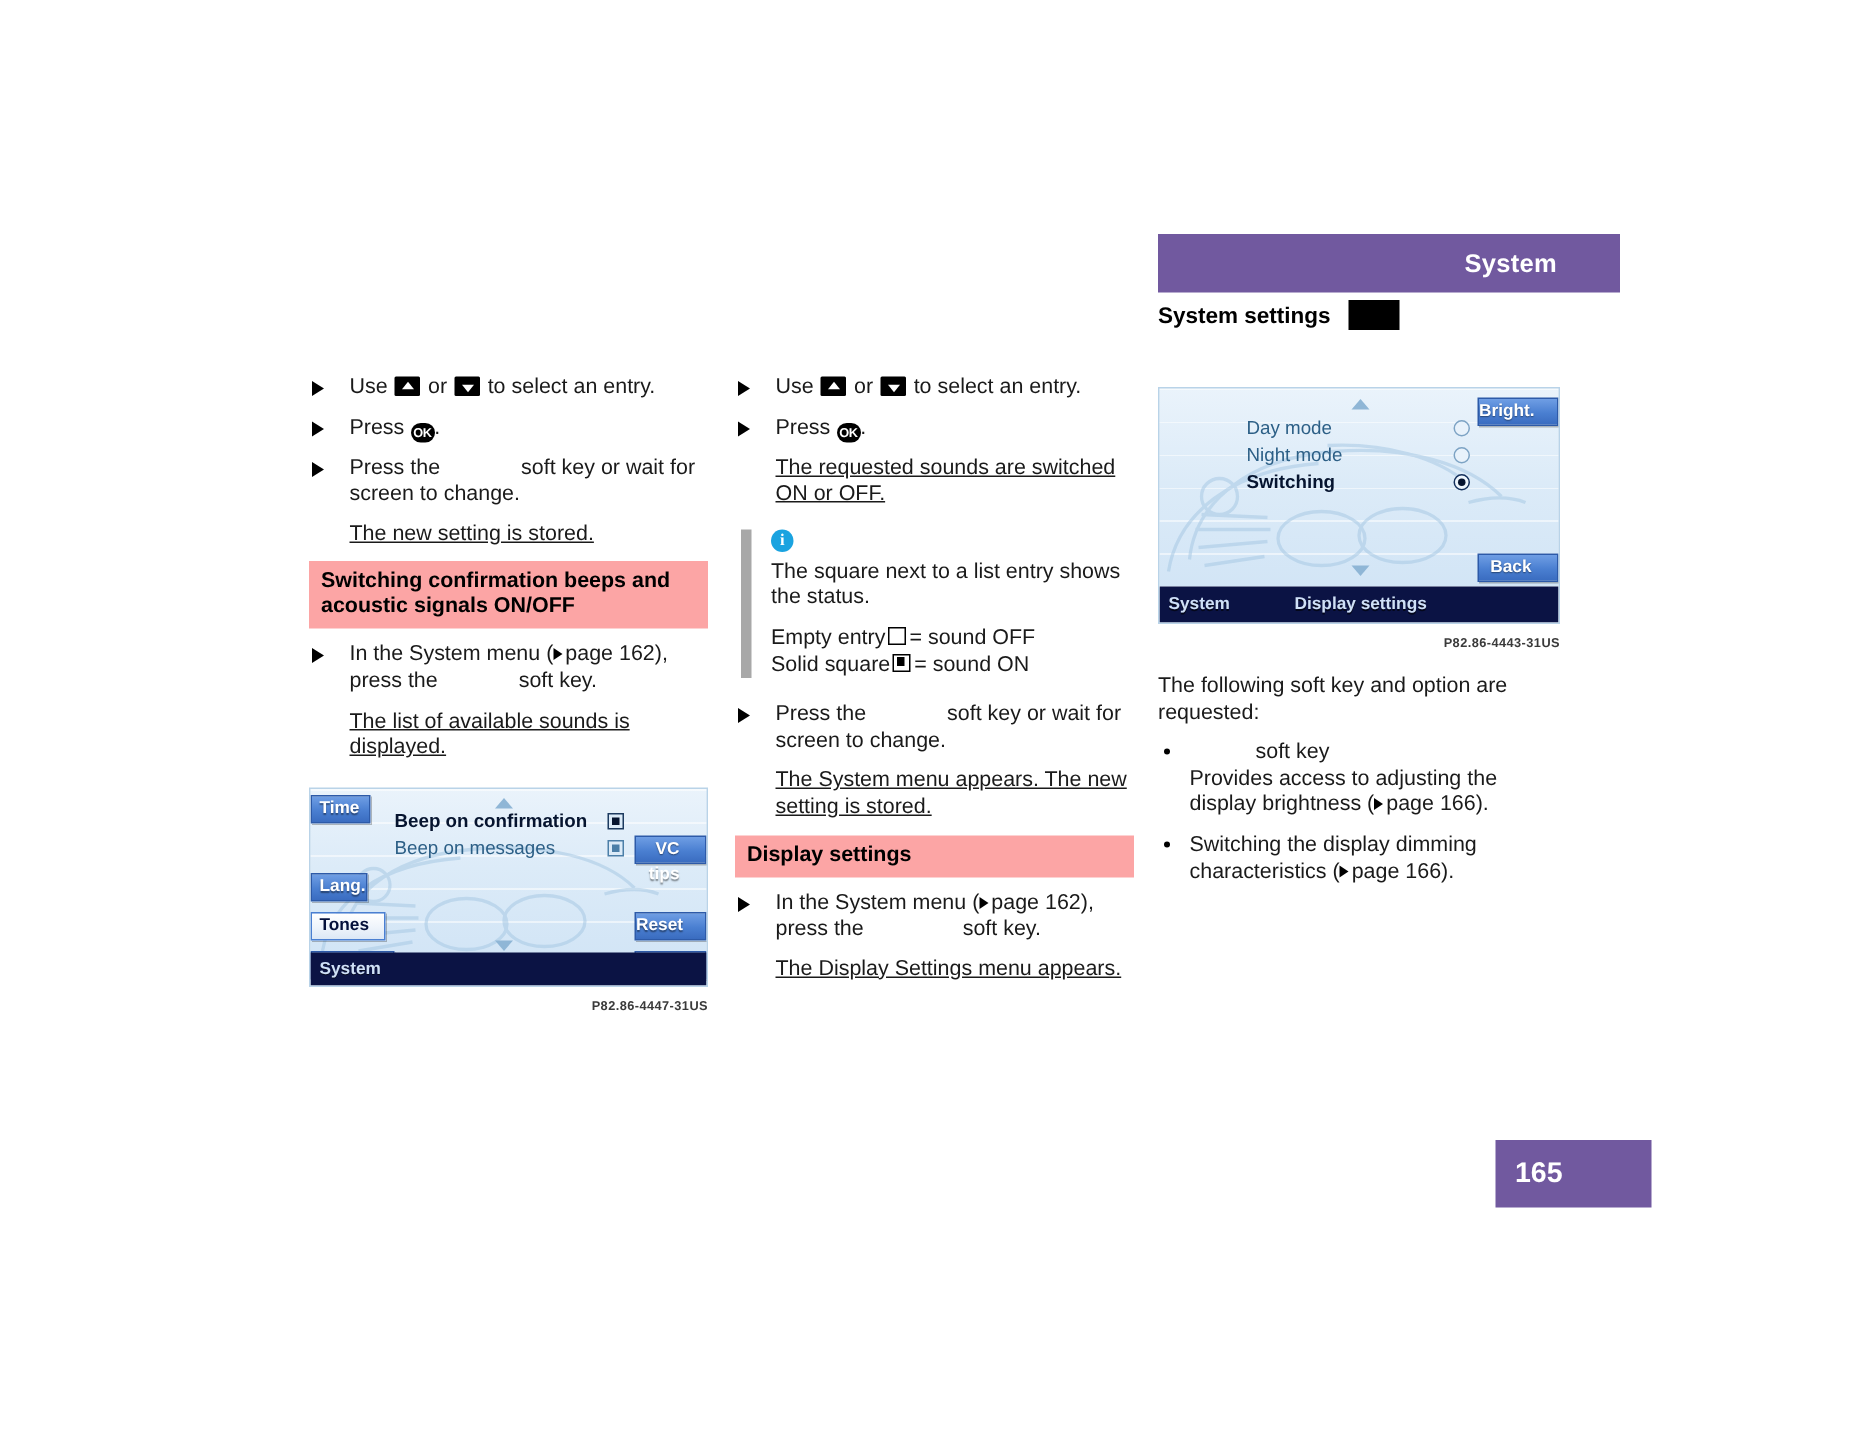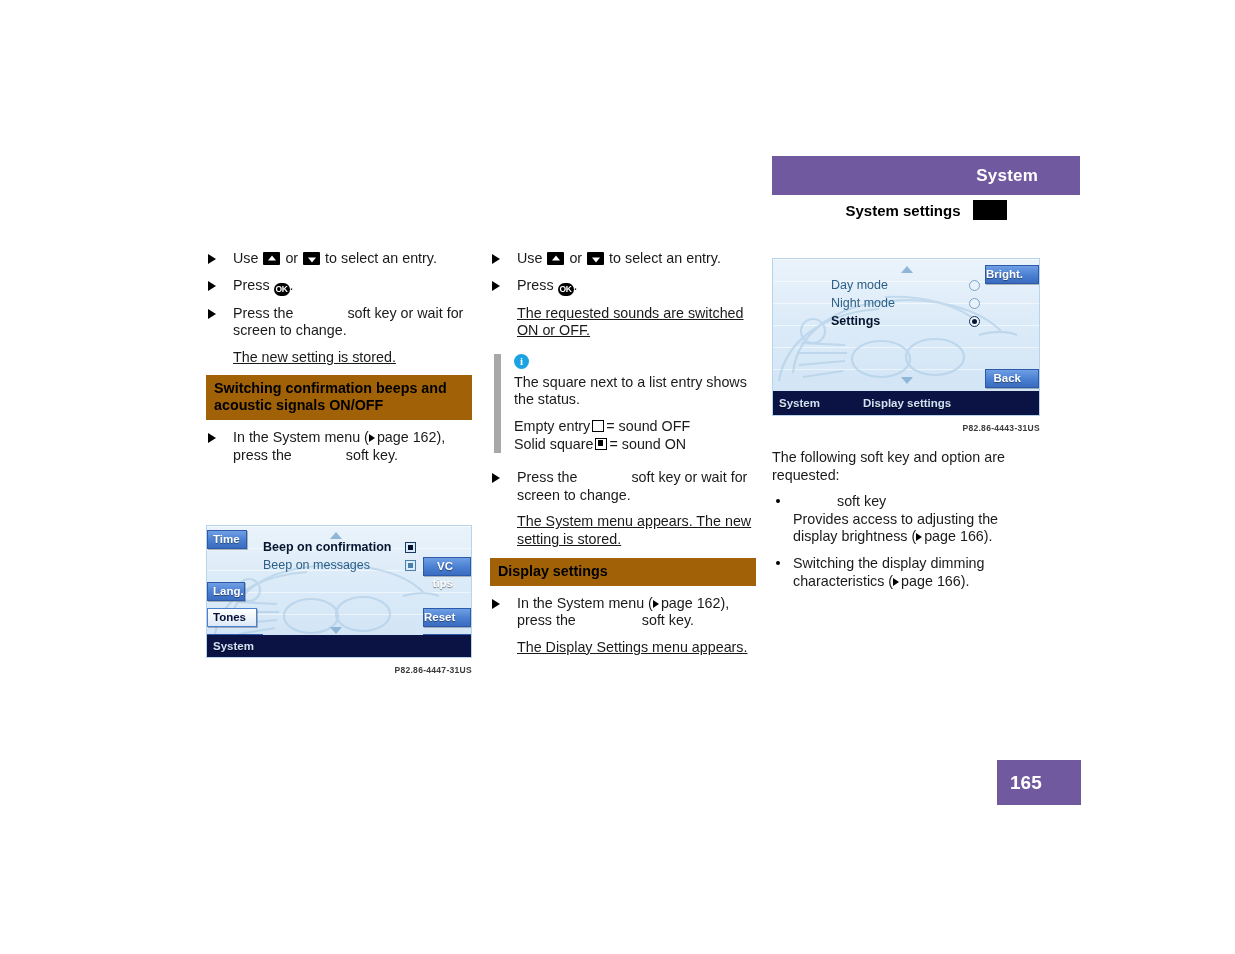--- a/index.html
+++ b/index.html
@@ -35,21 +35,21 @@
   }
   .hdr-band-title {
     color: #ffffff;
     font-size: 17px;
     font-weight: bold;
     letter-spacing: .2px;
   }
   .hdr-sub-row {
     display: flex;
     align-items: center;
-    justify-content: center;
+    justify-content: flex-start;
     height: 22px;
     margin-top: 4px;
   }
   .hdr-sub-title {
     font-size: 15px;
     font-weight: bold;
     color: #000000;
   }
   .hdr-tab {
     width: 34px;
@@ -178,21 +178,21 @@
   .sq-solid::after {
     content: "";
     position: absolute;
     left: 1.6px; top: 1.6px;
     width: 5.4px; height: 5.4px;
     background: #000;
   }
 
   
   .sec-head {
-    background: #a16207;
+    background: #fca5a5;
     font-size: 14.3px;
     font-weight: bold;
     color: #000;
     padding: 5px 8px 6px 8px;
     box-sizing: border-box;
     margin-bottom: 9px;
     line-height: 17px;
   }
 
   
@@ -344,21 +344,21 @@
     color: #3a3a3a;
     text-align: right;
     margin-top: 7px;
   }
 
   
   #page-number {
     position: absolute;
     left: 997px;
     top: 760px;
-    width: 84px;
+    width: 104px;
     height: 45px;
     background: #71599f;
     color: #ffffff;
     font-size: 19px;
     font-weight: bold;
     display: flex;
     align-items: center;
     padding-left: 13px;
     box-sizing: border-box;
   }
@@ -405,20 +405,21 @@
   <div class="sec-head">Switching confirmation beeps and acoustic signals ON/OFF</div>
 
   <div class="step">
     <span class="tri"></span>
     <span>In the System menu (</span><span class="tri-sm"></span><span class="pg-ref">page 162),</span><br>
     <span>press the</span>
     <span class="sk-gap"></span>
     <span>soft key.</span>
   </div>
 
+  <div class="para">The list of available sounds is displayed.</div>
 </div>
 
 <div class="fig" id="fig-left" style="left:206px; top:525px; width:266px;">
   <div class="lcd" style="width:266px; height:133px;">
     <div class="lcd-lines"></div>
 
     <svg class="car" viewBox="0 0 266 120" width="266" height="120" style="left:0; top:4px;">
       <g fill="none" stroke="#a8c9e4" stroke-width="2.2">
         <path d="M22 96 C26 62 60 40 110 36 C156 32 196 42 216 62"></path>
         <path d="M8 104 C14 70 46 46 100 42"></path>
@@ -525,21 +526,21 @@
 
     <span class="arrow-up" style="left:128px; top:7px;"></span>
     <span class="arrow-dn" style="left:128px; top:118px;"></span>
 
     <span class="lcd-item" style="left:58px; top:19px;">Day mode</span>
     <span class="radio" style="left:196px; top:21px;"></span>
 
     <span class="lcd-item" style="left:58px; top:37px;">Night mode</span>
     <span class="radio" style="left:196px; top:39px;"></span>
 
-    <span class="lcd-item sel" style="left:58px; top:55px;">Settings</span>
+    <span class="lcd-item sel" style="left:58px; top:55px;">Switching</span>
     <span class="radio on" style="left:196px; top:57px;"></span>
 
     <span class="softkey right" style="top:6px;  width:54px;">Bright.</span>
     <span class="softkey right" style="top:110px; width:54px;">Back</span>
 
     <div class="lcd-bottom" style="height:24px; padding-left:6px;">
       <span style="width:84px; display:inline-block;">System</span>
       <span>Display settings</span>
     </div>
   </div>

